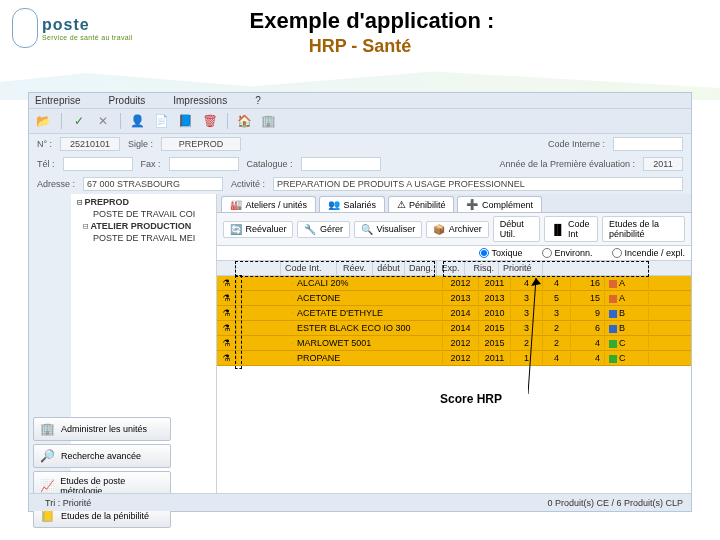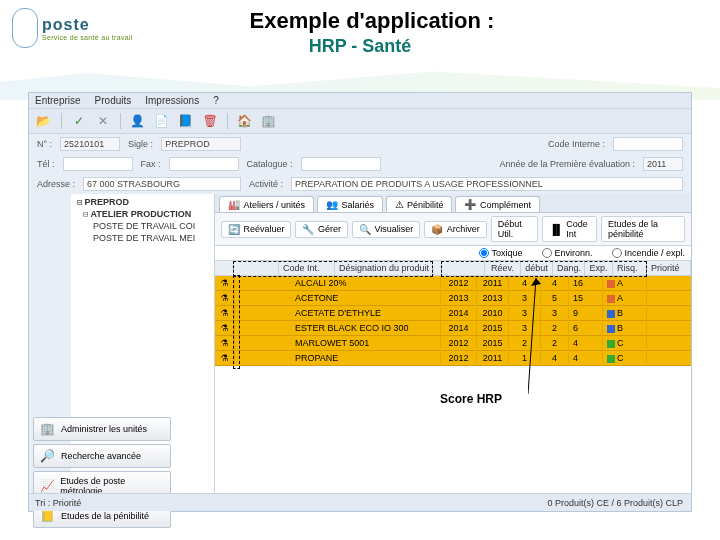--- a/index.html
+++ b/index.html
@@ -1,39 +1,39 @@
 <!DOCTYPE html>
 <html><head>
 <meta charset="utf-8">
 <style>
   * { box-sizing: border-box; margin: 0; padding: 0; }
   body { width: 720px; height: 540px; font-family: Tahoma, Arial, sans-serif; font-size: 10px; background: #fff; position: relative; overflow: hidden; }
   .slide-title { text-align: center; margin-top: 8px; }
   .slide-title h1 { font-size: 22px; font-weight: bold; color: #000; padding-left: 24px; }
-  .slide-title h2 { font-size: 18px; font-weight: bold; color: #0f766e; margin-top: 2px; }
+  .slide-title h2 { font-size: 18px; font-weight: bold; color: #a16207; margin-top: 2px; }
   .logo { position: absolute; top: 8px; left: 12px; display: flex; align-items: center; gap: 4px; }
   .logo-icon { width: 26px; height: 40px; border: 1px solid #7aa8c9; border-radius: 12px; position: relative; }
   .logo-text { font-size: 16px; font-weight: bold; color: #27647f; font-family: Arial; letter-spacing: 1px; }
   .logo-sub { font-size: 7px; color: #5e8e18; letter-spacing: 0.3px; }
   .curve { position: absolute; top: 70px; left: 0; width: 720px; height: 30px; background: linear-gradient(90deg,#3da1cc 0%,#7bc144 100%); clip-path: polygon(0 40%,12% 10%,35% 55%,60% 5%,100% 60%,100% 100%,0 100%); opacity:.1; }
   .app { position: absolute; top: 92px; left: 28px; width: 664px; height: 420px; border: 1px solid #b5c7d8; background: #e8eef5; }
-  .menubar { background: #e3e9f2; padding: 2px 6px; border-bottom: 1px solid #c8d3e0; display: flex; gap: 14px; font-size: 10px; color: #333; }
+  .menubar { background: #e3e9f2; padding: 2px 6px; border-bottom: 1px solid #c8d3e0; display: flex; gap: 28px; font-size: 10px; color: #333; }
   .menubar span { cursor: default; }
   .toolbar { background: #e3e9f2; padding: 3px 6px; border-bottom: 1px solid #c8d3e0; display: flex; gap: 6px; align-items: center; }
   .tb-btn { width: 18px; height: 18px; display: flex; align-items: center; justify-content: center; font-size: 12px; }
   .tb-btn.yellow { color: #e6c200; }
   .tb-btn.green { color: #3a8a3a; }
   .tb-btn.gray { color: #888; }
   .tb-btn.blue { color: #3a7ab8; }
   .tb-btn.red { color: #c33; }
   .tb-sep { width: 1px; height: 16px; background: #b8c5d4; margin: 0 2px; }
   .info-row { display: flex; gap: 8px; padding: 3px 8px; align-items: center; font-size: 9px; color: #444; }
   .info-row label { color: #555; }
   .info-row .field { border: 1px solid #c8d3e0; background: #fff; padding: 1px 3px; height: 14px; }
-  .info-row .ro { background: #f4f6f9; }
+  .info-row .ro { background: #f4f6f9; text-align: center; }
   .main-area { display: flex; height: 306px; margin-left: 42px; }
   .tree-panel { width: 146px; background: #fff; border-right: 1px solid #c8d3e0; padding: 2px; font-size: 9px; }
   .tree-node { padding: 1px 2px 1px 10px; color: #333; white-space: nowrap; overflow: hidden; }
   .tree-node.bold { font-weight: bold; padding-left: 4px; }
   .tree-node.child { padding-left: 20px; }
   .tree-box { font-family: monospace; color: #666; margin-right: 2px; }
   .content-panel { flex: 1; background: #f0f3f8; display: flex; flex-direction: column; }
   .tabs { display: flex; gap: 3px; padding: 2px 4px 0; border-bottom: 1px solid #b8c5d4; background: #e3e9f2; }
   .tab { background: #fff; border: 1px solid #b8c5d4; border-bottom: none; border-radius: 3px 3px 0 0; padding: 2px 8px; font-size: 9px; display: flex; align-items: center; gap: 3px; }
   .tab .icon { font-size: 10px; }
@@ -48,32 +48,32 @@
   .gh { border-right: 1px solid #c8d3e0; padding: 2px 4px; white-space: nowrap; overflow: hidden; }
   .grid-row { display: flex; font-size: 9px; background: #f5b800; border-bottom: 1px solid #d89c00; height: 15px; align-items: center; }
   .gc { border-right: 1px solid rgba(0,0,0,0.08); padding: 1px 4px; white-space: nowrap; overflow: hidden; }
   .c0 { width: 20px; text-align: center; }
   .c1 { width: 56px; }
   .c2 { width: 150px; }
   .c-reev { width: 36px; text-align: center; }
   .c-deb { width: 32px; text-align: center; }
   .c-dang { width: 32px; text-align: center; }
   .c-exp { width: 28px; text-align: center; }
-  .c-risq { width: 34px; text-align: left; }
+  .c-risq { width: 34px; text-align: right; }
   .c-prio { width: 44px; }
   .prio-dot { display: inline-block; width: 8px; height: 8px; margin-right: 2px; vertical-align: middle; }
   .dot-red { background: #d63; }
   .dot-blue { background: #36c; }
   .dot-green { background: #3a3; }
   .dashed-box { position: absolute; border: 1px dashed #000; pointer-events: none; }
   .left-buttons { position: absolute; left: 0; top: 320px; width: 146px; padding: 4px; display: flex; flex-direction: column; gap: 3px; }
   .lbtn { background: linear-gradient(#fefefe,#e6e9ee); border: 1px solid #b8c5d4; border-radius: 2px; padding: 4px 6px; font-size: 9px; display: flex; align-items: center; gap: 5px; }
   .lbtn .icon { font-size: 12px; width: 16px; text-align: center; }
   .statusbar { position: absolute; bottom: 0; left: 0; right: 0; height: 18px; background: #e3e9f2; border-top: 1px solid #c8d3e0; display: flex; align-items: center; font-size: 9px; color: #333; }
-  .statusbar .s1 { flex: 1; padding-left: 6px; }
+  .statusbar .s1 { flex: 1; padding-left: 16px; }
   .statusbar .s2 { padding-right: 8px; }
   .score-label { position: absolute; top: 392px; left: 440px; font-size: 12px; font-weight: bold; color: #000; }
   .score-arrow { position: absolute; top: 270px; left: 528px; }
 </style>
 </head>
 <body>
 
 <div class="logo">
   <div class="logo-icon"></div>
   <div>
@@ -128,30 +128,30 @@
     <label>Fax :</label>
     <span class="field" style="width:70px"></span>
     <label>Catalogue :</label>
     <span class="field" style="width:80px"></span>
     <span style="flex:1"></span>
     <label>Année de la Première évaluation :</label>
     <span class="field ro" style="width:40px">2011</span>
   </div>
   <div class="info-row">
     <label>Adresse :</label>
-    <span class="field" style="width:158px">67 000 STRASBOURG</span>
+    <span class="field" style="width:140px">67 000 STRASBOURG</span>
     <label>Activité :</label>
     <span class="field" style="flex:1">PREPARATION DE PRODUITS A USAGE PROFESSIONNEL</span>
   </div>
 
   <div class="main-area">
     <div class="tree-panel">
       <div class="tree-node bold"><span class="tree-box">⊟</span><span>PREPROD</span></div>
+      <div class="tree-node child">POSTE DE TRAVAIL COI</div>
       <div class="tree-node"><span class="tree-box">⊟</span><b>ATELIER PRODUCTION</b></div>
-      <div class="tree-node child">POSTE DE TRAVAIL COI</div>
       <div class="tree-node child">POSTE DE TRAVAIL MEI</div>
     </div>
 
     <div class="content-panel">
       <div class="tabs">
         <div class="tab">
             <span class="icon">🏭</span>
             <span>Ateliers / unités</span>
           </div>
         <div class="tab">
@@ -210,21 +210,20 @@
         <label>
             <input type="radio" style="">
             <span>Incendie / expl.</span>
           </label>
       </div>
 
       <div class="grid">
         <div class="grid-header">
           <div class="gh c0"></div>
           <div class="gh c1">Code Int.</div>
-          <div class="gh c2">Désignation du produit</div>
           <div class="gh c-reev">Réev.</div>
           <div class="gh c-deb">début</div>
           <div class="gh c-dang">Dang.</div>
           <div class="gh c-exp">Exp.</div>
           <div class="gh c-risq">Risq.</div>
           <div class="gh c-prio">Priorité</div>
         </div>
         <div id="grid-body">
             <div class="grid-row">
               <div class="gc c0"><span>⚗</span></div>

